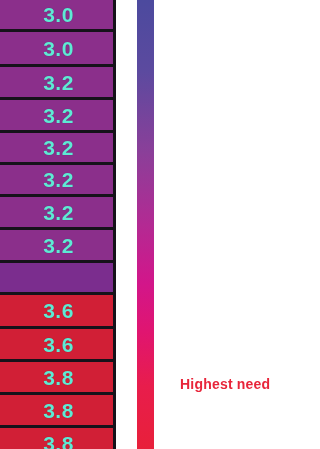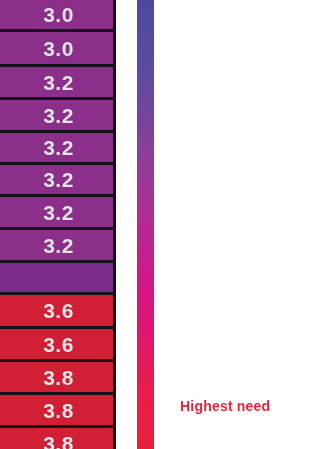--- a/index.html
+++ b/index.html
@@ -35,41 +35,41 @@
     width: 100%;
     border-bottom: 3px solid #16121a;
     display: flex;
     align-items: center;
     justify-content: center;
     overflow: hidden;
   }
   .heat-cell .cell-value {
     font-size: 21px;
     font-weight: 700;
-    color: #e5e5e5;
+    color: #5eead4;
     letter-spacing: 0.5px;
     line-height: 1;
     padding-left: 6px;
     text-shadow: 0 0 1px rgba(0,0,0,0.25);
   }
 
   
   #legend-bar {
     position: absolute;
     left: 137px;
     top: 0;
     width: 17px;
     height: 449px;
   }
 
   
   #legend-label-high {
     position: absolute;
     left: 180px;
-    top: 398px;
+    top: 376px;
     font-size: 14px;
     font-weight: 700;
     color: #e8253a;
     white-space: nowrap;
     letter-spacing: 0.2px;
   }
 </style>
 </head>
 <body>
 

